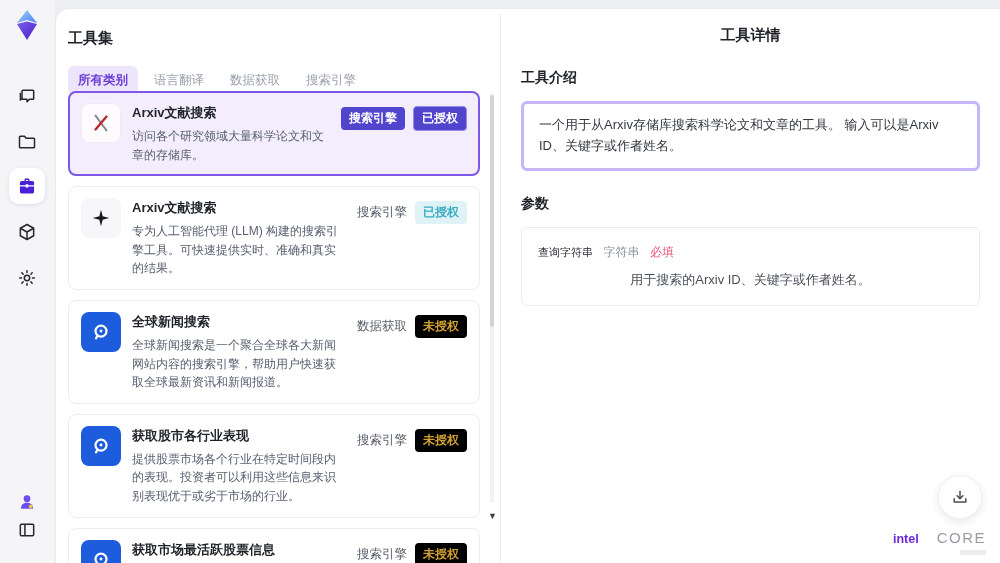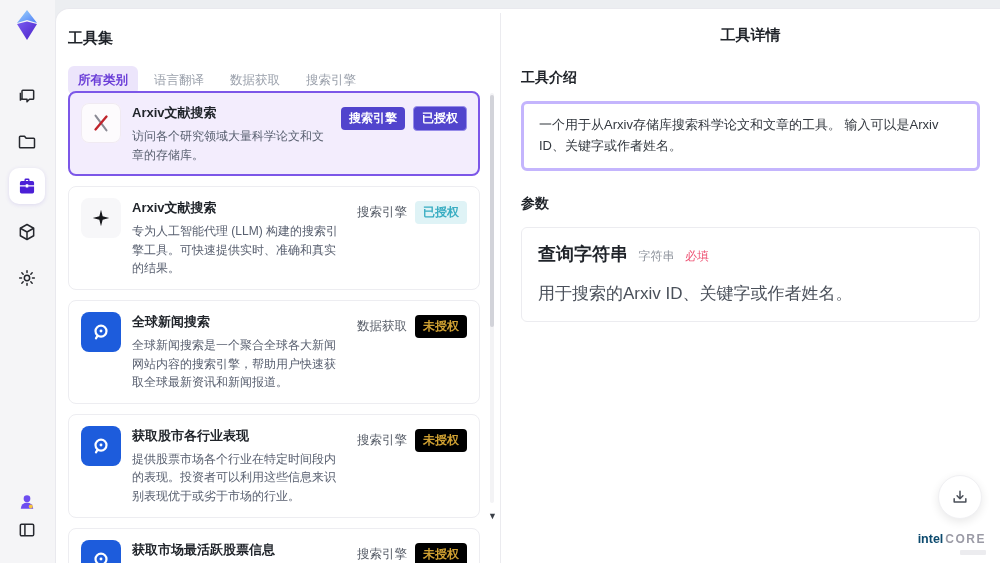--- a/index.html
+++ b/index.html
@@ -51,31 +51,31 @@
   .scroll-track { position:absolute; right:6px; top:80px; width:4px; bottom:64px; background:#f3f3f5; border-radius:2px; }
   .scroll-thumb { position:absolute; right:6px; top:82px; width:4px; height:232px; background:#d2d3d9; border-radius:2px; cursor:pointer; }
   .scroll-arrow { position:absolute; right:3px; top:498px; font-size:9px; color:#3a3f47; cursor:pointer; }
   
   .right-panel { position:absolute; left:445px; right:0; top:0; bottom:0; padding:17px 20px; }
   .rp-title { font-size:15px; font-weight:700;text-align:center; }
   .rp-sub { font-size:14px; font-weight:700; margin-top:24px; }
   .rp-box { border:3px solid #c4b5fd; border-radius:6px; margin-top:14px;
             padding:11px 15px; font-size:13px; color:#33383f; line-height:1.6; background:#fff; }
   .param-box { border:1px solid #ececf0; border-radius:6px; margin-top:14px; padding:14px 16px 16px; }
-  .param-name { font-size:18px; font-weight:700; }
+  .param-name { font-size:11px; font-weight:400; }
   .param-type { font-size:12px; color:#8a8f99; margin-left:6px; }
   .param-req  { font-size:12px; color:#ee5576; margin-left:6px; }
-  .param-desc { font-size:17px; color:#4a505a; margin-top:16px; }
+  .param-desc { font-size:13px; color:#4a505a; margin-top:10px;text-align:center; }
   
   .fab { position:absolute; right:18px; bottom:44px; width:44px; height:44px; border-radius:50%;
          background:#fff; border:1px solid #f0f0f3; box-shadow:0 3px 10px rgba(0,0,0,.09);
          display:flex; align-items:center; justify-content:center; cursor:pointer; }
   .intel { position:absolute; right:14px; bottom:8px; text-align:right; line-height:1.1; }
-  .intel .i1 { font-size:12.5px; font-weight:700; color:#0c4a6e; }
-  .intel .i2 { font-size:12px; font-weight:700; color:#9b9ba6; letter-spacing:1.5px; text-transform:uppercase; margin-left:2px; }
+  .intel .i1 { font-size:12.5px; font-weight:700; color:#6d28d9; }
+  .intel .i2 { font-size:15px; font-weight:400; color:#9b9ba6; letter-spacing:1.5px; text-transform:uppercase; margin-left:18px; }
   .intel .bar { display:block; margin:3px 0 0 auto; width:26px; height:5px; background:#ececef; border-radius:1px; }
 </style>
 </head>
 <body>
 
 <div class="rail">
   <div class="rail-logo">
     <svg viewBox="0 0 34 34">
       <defs>
         <linearGradient id="gTop" x1="0" y1="0" x2="1" y2="1">

